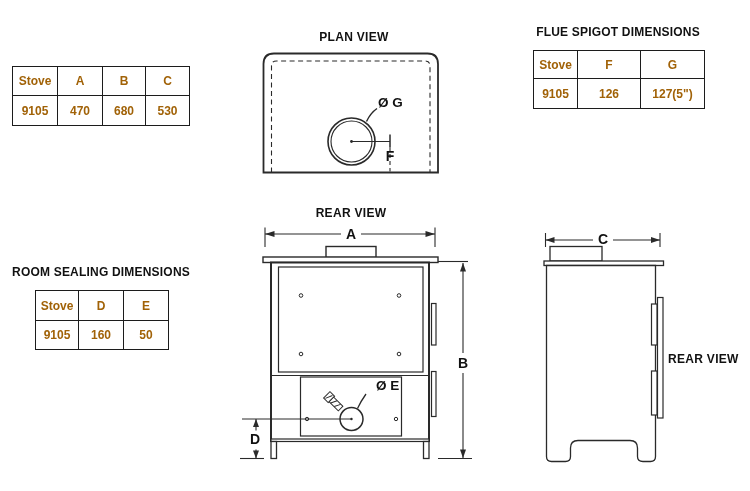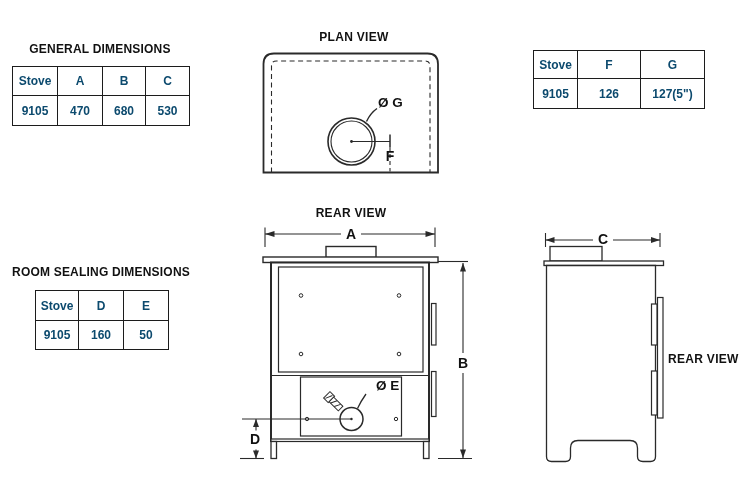--- a/index.html
+++ b/index.html
@@ -7,21 +7,21 @@
           font-family:"Liberation Sans",sans-serif;color:#111;}
   .canvas svg{position:absolute;left:0;top:0;}
   .vtitle{position:absolute;font-size:12px;font-weight:bold;letter-spacing:.3px;text-align:center;white-space:nowrap;}
   .ttitle{position:absolute;font-size:12px;font-weight:bold;letter-spacing:.2px;text-align:center;white-space:nowrap;}
   .dlabel{position:absolute;font-size:14px;font-weight:bold;text-align:center;white-space:nowrap;}
   .dsmall{position:absolute;font-size:13.5px;font-weight:bold;text-align:right;white-space:nowrap;}
   .dim-table{position:absolute;border:1.6px solid #1c1c1c;background:#fff;display:flex;flex-direction:column;}
   .tr{display:flex;}
   .tr.hdr .td{border-bottom:1.6px solid #1c1c1c;}
   .td{box-sizing:border-box;border-right:1.6px solid #1c1c1c;display:flex;align-items:center;justify-content:center;
-      font-size:12px;font-weight:bold;color:#0c4a6e;}
+      font-size:12px;font-weight:bold;color:#a16207;}
   .td:last-child{border-right:none;}
 </style>
 </head>
 <body>
 
 <div class="canvas">
 
   <svg width="750" height="491" viewBox="0 0 750 491">
     <g fill="none" stroke="#2a2a2a" stroke-width="1.2">
 
@@ -104,36 +104,36 @@
         <rect x="550" y="246.5" width="52" height="14.5" stroke-width="1.3" fill="#fff"></rect>
         <rect x="544" y="261" width="119.5" height="4.5" stroke-width="1.3" fill="#fff"></rect>
         <path d="M546.5,265.5 L655.5,265.5 L655.5,456.5 Q655.5,461.5 650.5,461.5 L643,461.5 Q637.5,461.5 637.5,456.5 L637.5,448 Q637.5,440.5 630,440.5 L578,440.5 Q570.5,440.5 570.5,448 L570.5,456.5 Q570.5,461.5 565.5,461.5 L551.5,461.5 Q546.5,461.5 546.5,456.5 Z" stroke-width="1.3" fill="#fff"></path>
         <rect x="657.5" y="297.5" width="5.5" height="120.5" stroke-width="1.2" fill="#fff"></rect>
         <rect x="651.5" y="304" width="5.5" height="41" stroke-width="1.2" fill="#fff"></rect>
         <rect x="651.5" y="371" width="5.5" height="44" stroke-width="1.2" fill="#fff"></rect>
       </g>
     </g>
   </svg>
 
-  <div class="ttitle" style="left:12px;top:42px;width:176px;">GENERAL DIMENSIONS</div>
   <div class="dim-table" style="left:12px;top:66px;">
     <div class="tr hdr" style="height:29px;">
       <div class="td" style="width:45px;">Stove</div>
       <div class="td" style="width:45px;">A</div>
       <div class="td" style="width:43px;">B</div>
       <div class="td" style="width:43px;">C</div>
     </div>
     <div class="tr" style="height:29px;">
       <div class="td" style="width:45px;">9105</div>
       <div class="td" style="width:45px;">470</div>
       <div class="td" style="width:43px;">680</div>
       <div class="td" style="width:43px;">530</div>
     </div>
   </div>
 
+  <div class="ttitle" style="left:525px;top:25px;width:186px;">FLUE SPIGOT DIMENSIONS</div>
   <div class="dim-table" style="left:533px;top:50px;">
     <div class="tr hdr" style="height:28px;">
       <div class="td" style="width:44px;">Stove</div>
       <div class="td" style="width:63px;">F</div>
       <div class="td" style="width:63px;">G</div>
     </div>
     <div class="tr" style="height:29px;">
       <div class="td" style="width:44px;">9105</div>
       <div class="td" style="width:63px;">126</div>
       <div class="td" style="width:63px;">127(5")</div>

